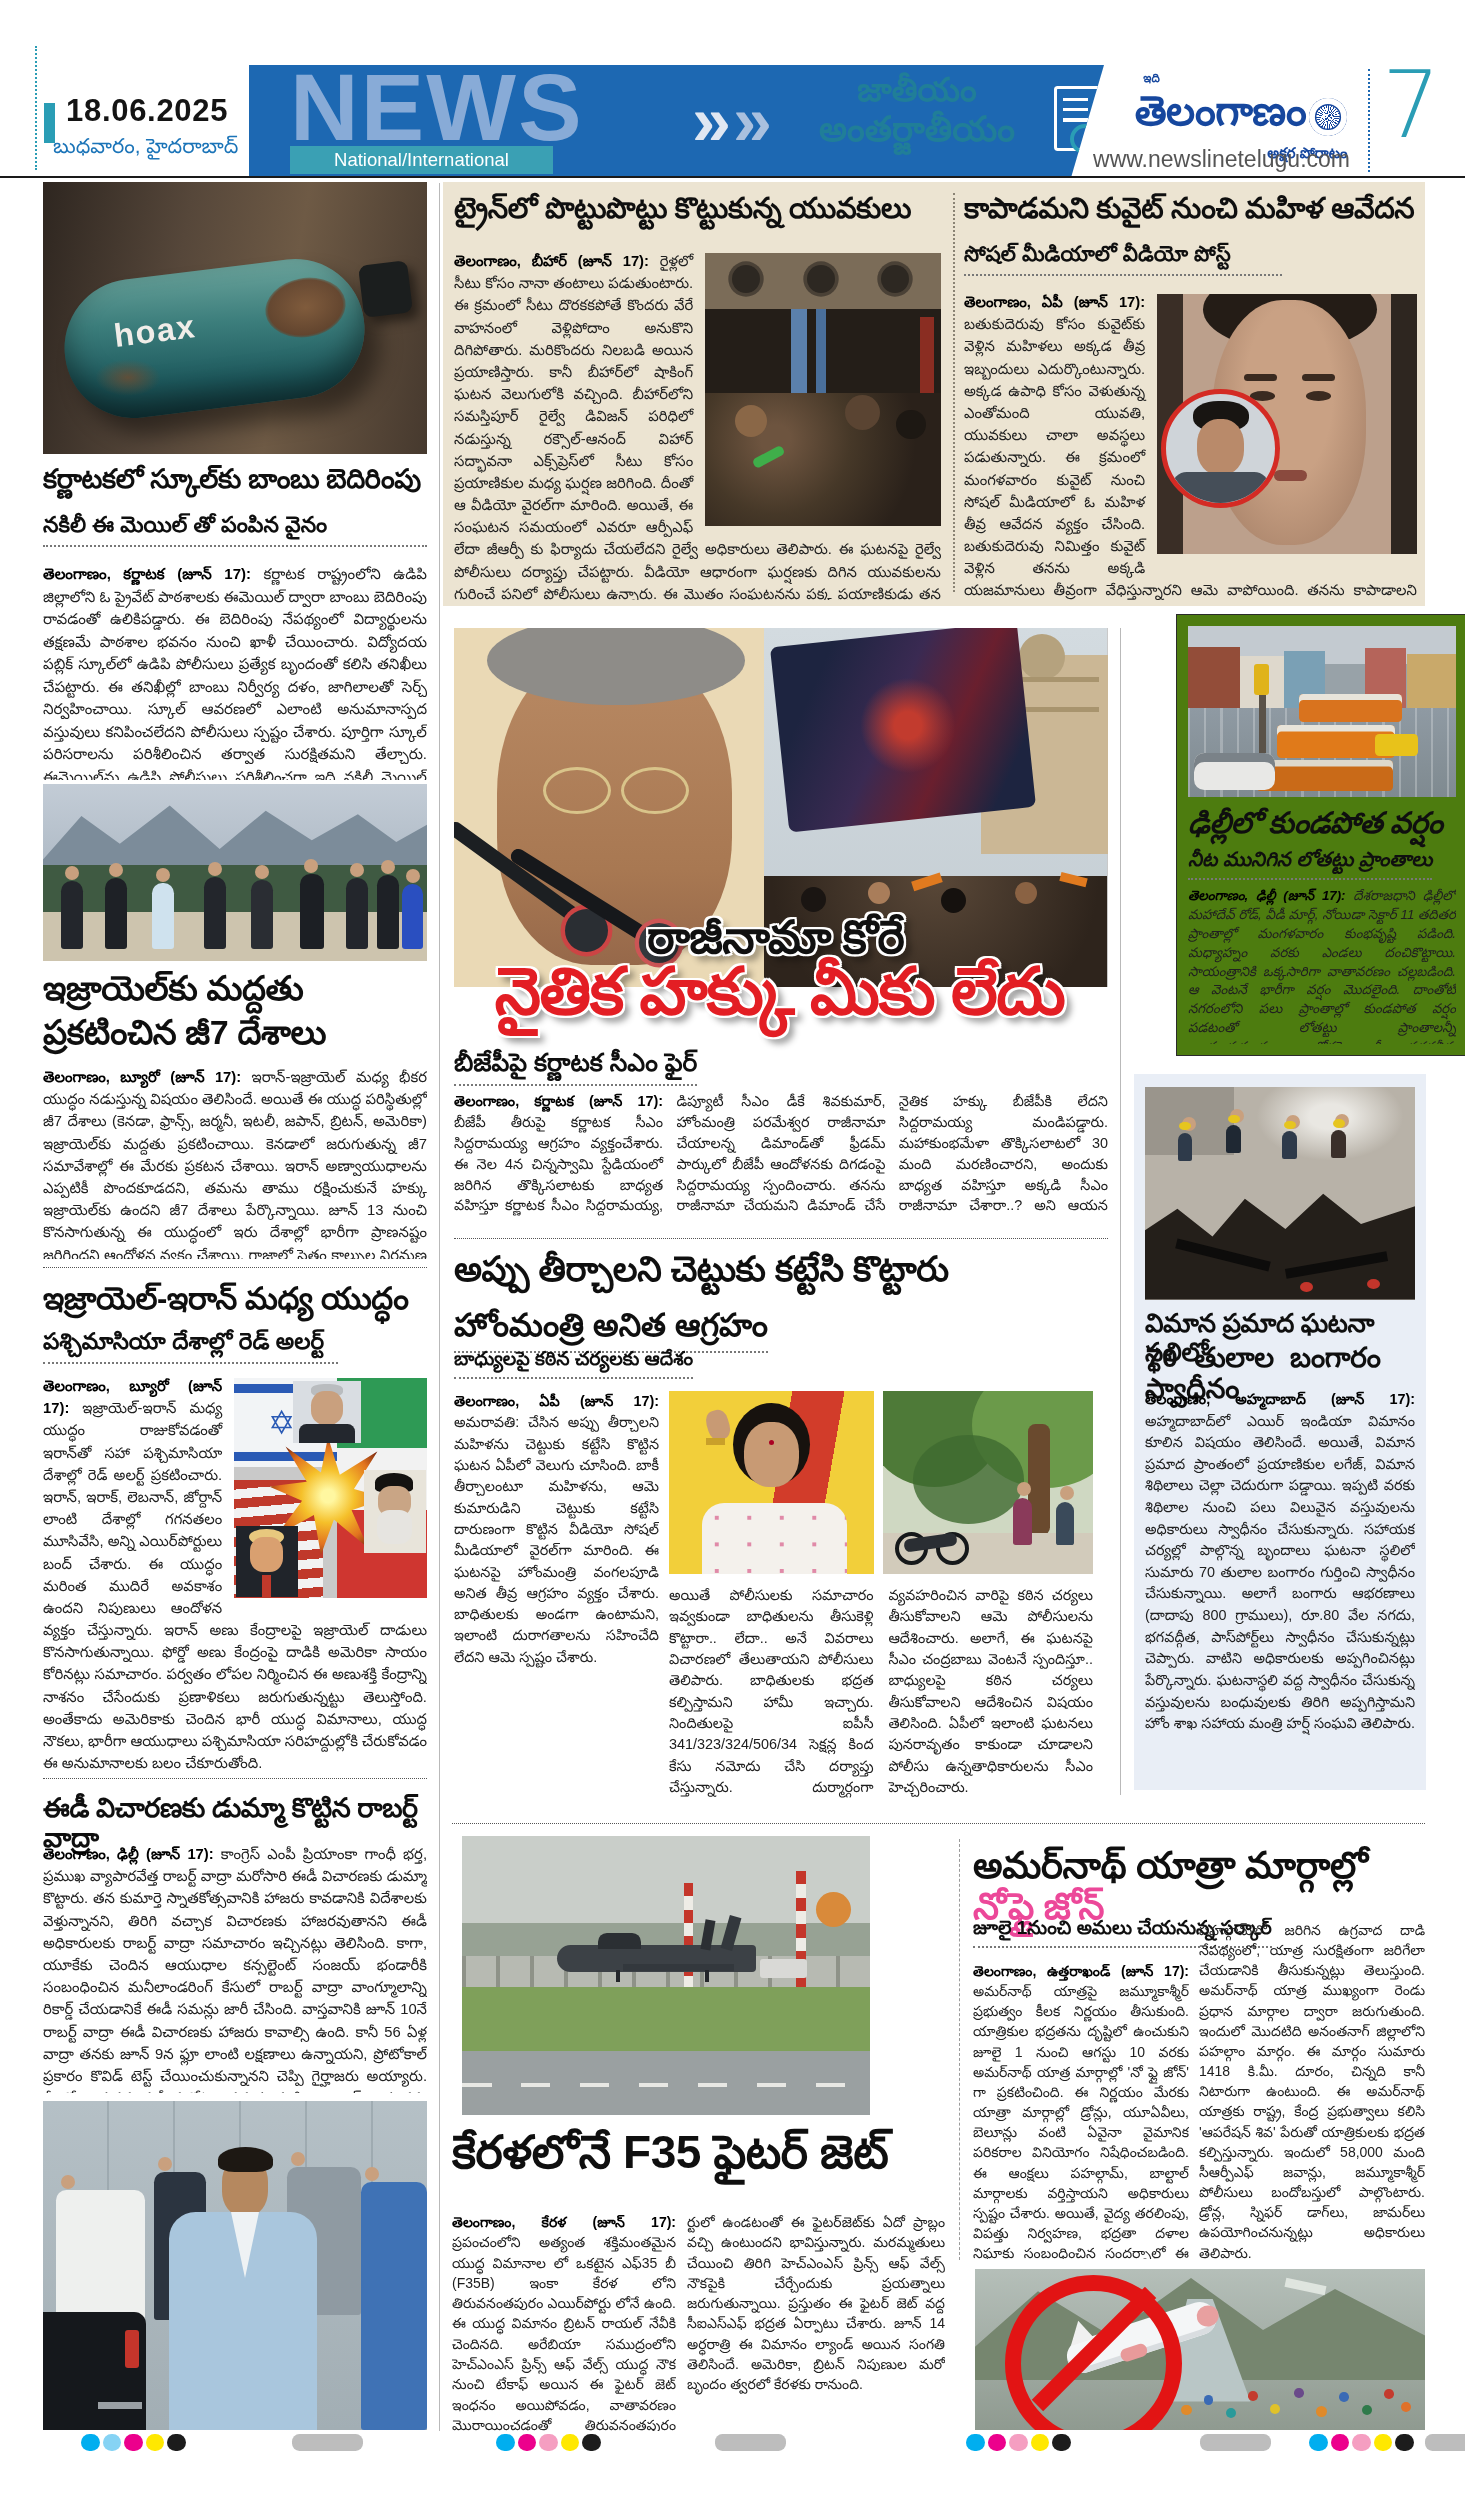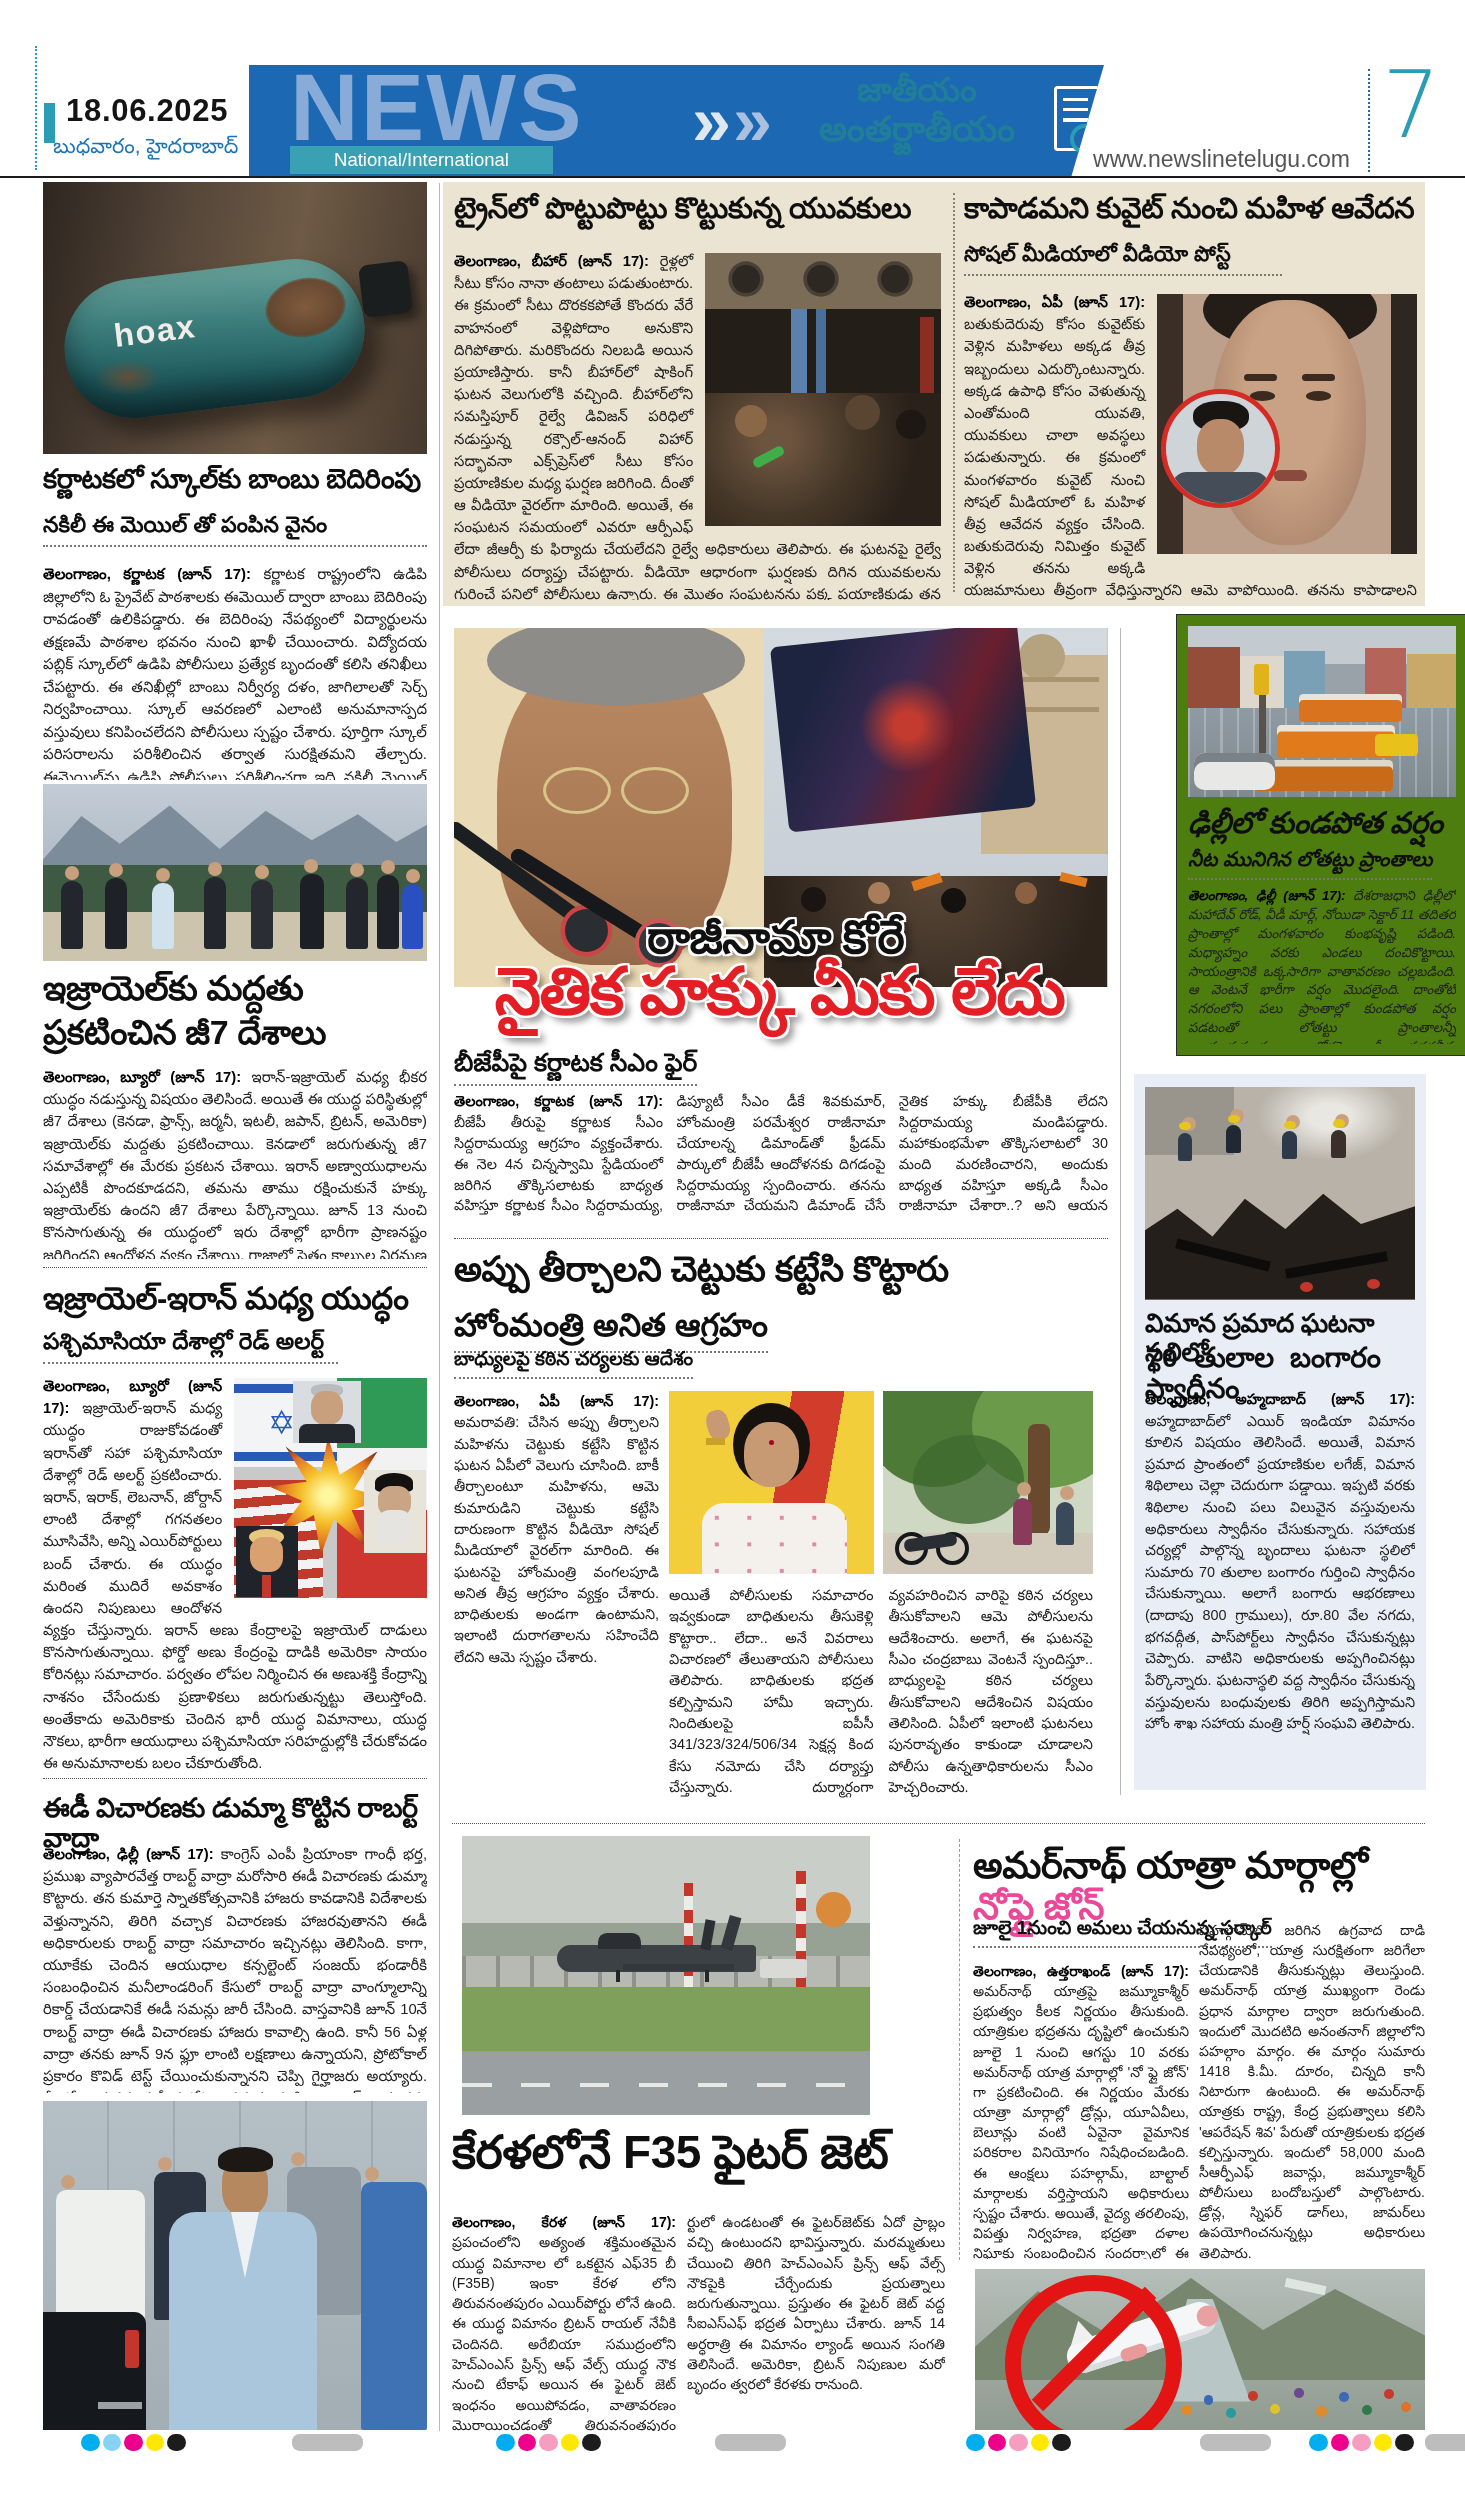--- a/index.html
+++ b/index.html
@@ -48,20 +48,28 @@
       </div>
       <div class="abs" style="left:805px;top:20.7px;width:43px;height:59px;border:3.7px solid #fff;border-radius:3.7px;background:transparent;">
         <div class="abs" style="left:5.9px;top:8.9px;width:25px;height:3.7px;background:#fff;"></div>
         <div class="abs" style="left:5.9px;top:19px;width:25px;height:3.7px;background:#fff;"></div>
         <div class="abs" style="left:5.9px;top:29.5px;width:25px;height:3.7px;background:#fff;"></div>
         <div class="abs" style="left:13.3px;top:35px;width:22px;height:22px;border:4.4px solid #2a9db5;border-radius:50%;"></div>
         <div class="abs" style="left:35px;top:58px;width:5.9px;height:19px;background:#2a9db5;transform:rotate(-40deg);"></div>
       </div>
     </div>
 
+    <div class="abs" style="left:1130px;top:71px;width:222px;text-align:center;">
+      <div style="font-size:11.8px;color:#16479e;font-weight:700;text-align:left;margin-left:13.3px;">ఇది</div>
+      <div style="display:flex;align-items:center;justify-content:center;gap:3px;">
+        <span style="font-size:41px;font-weight:800;color:#16479e;letter-spacing:-0.7px;">తెలంగాణం</span>
+        <span style="display:inline-block;width:38px;height:38px;border-radius:50%;background:repeating-conic-gradient(#16479e 0 5deg,#fff 5deg 14deg);box-shadow:inset 0 0 0 5.9px #fff,inset 0 0 0 7.4px #16479e;"></span>
+      </div>
+      <div style="font-size:14.8px;color:#16479e;font-weight:700;text-align:right;margin-right:4.4px;">అక్షర పోరాటం</div>
+    </div>
     <div class="abs" style="left:1074px;top:146px;width:295px;text-align:center;font-size:23px;color:#555;">www.newslinetelugu.com</div>
     <div class="abs" style="left:1368px;top:69px;height:103px;border-left:2.2px dotted #1d68b2;"></div>
     <div class="abs" style="left:1382px;top:52px;font-size:92px;font-weight:300;color:#2a9db5;font-family:'DejaVu Sans',sans-serif;">7</div>
     <div class="abs" style="left:0;top:176px;width:1466px;border-top:2.2px solid #1a1a1a;"></div>
   </div>
 
   <div class="vr" style="left:439px;top:183px;height:2248px;"></div>
   <div class="vr" style="left:1120px;top:628px;height:1167px;"></div>
   <div class="vrd" style="left:959px;top:1839px;height:421px;"></div>
 

